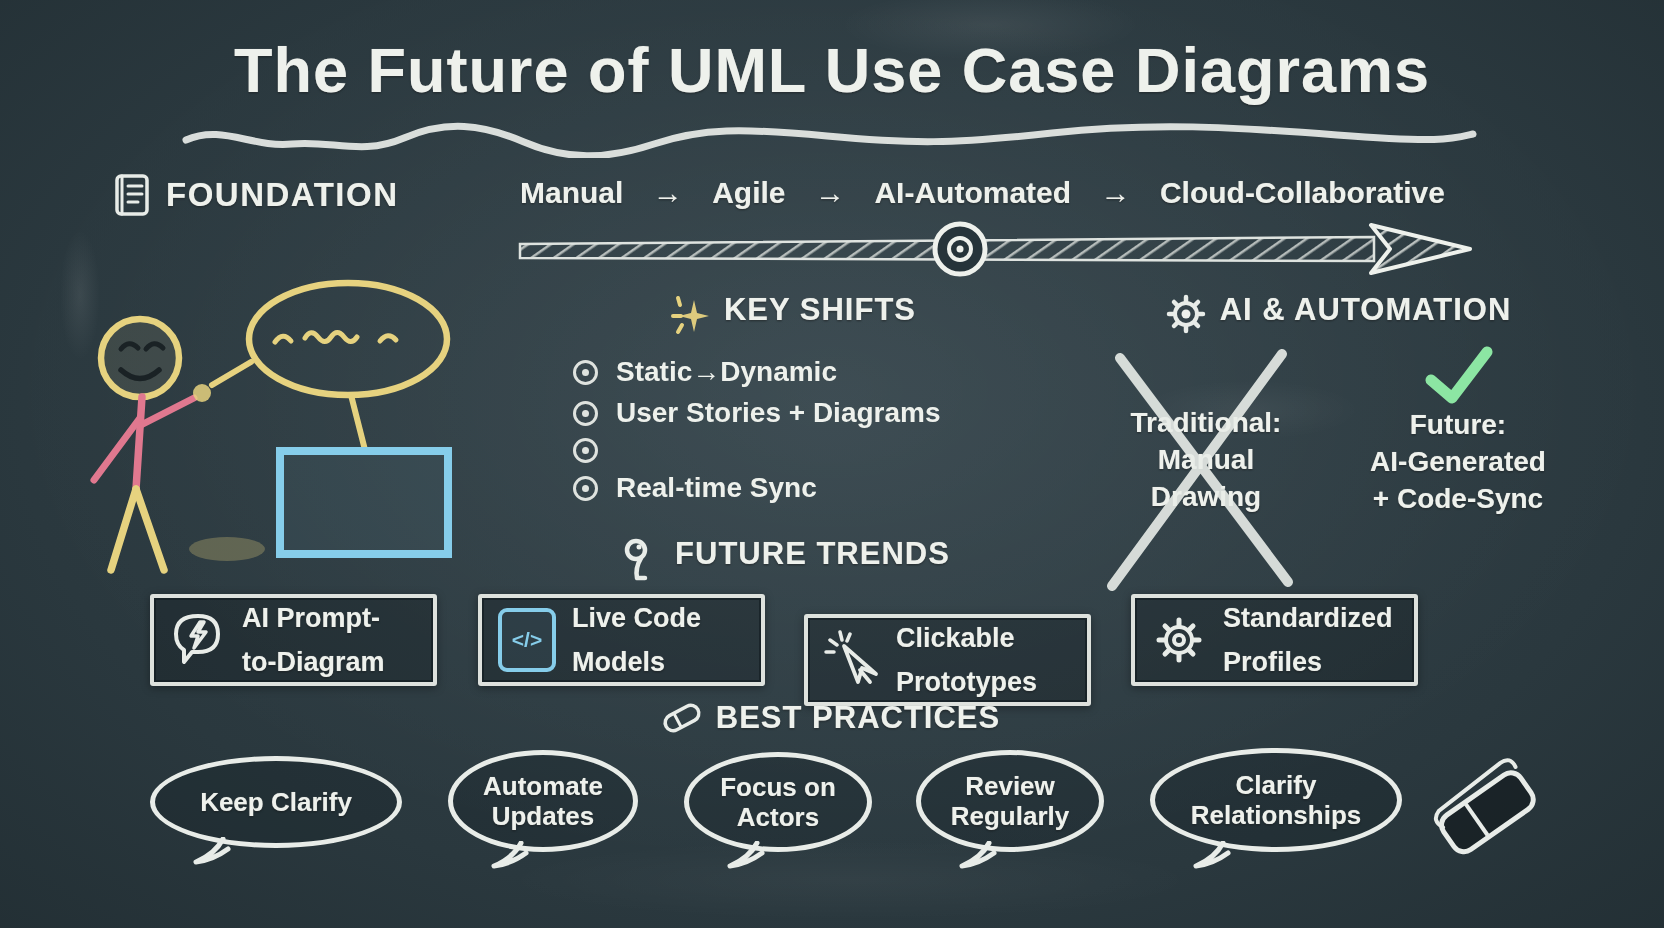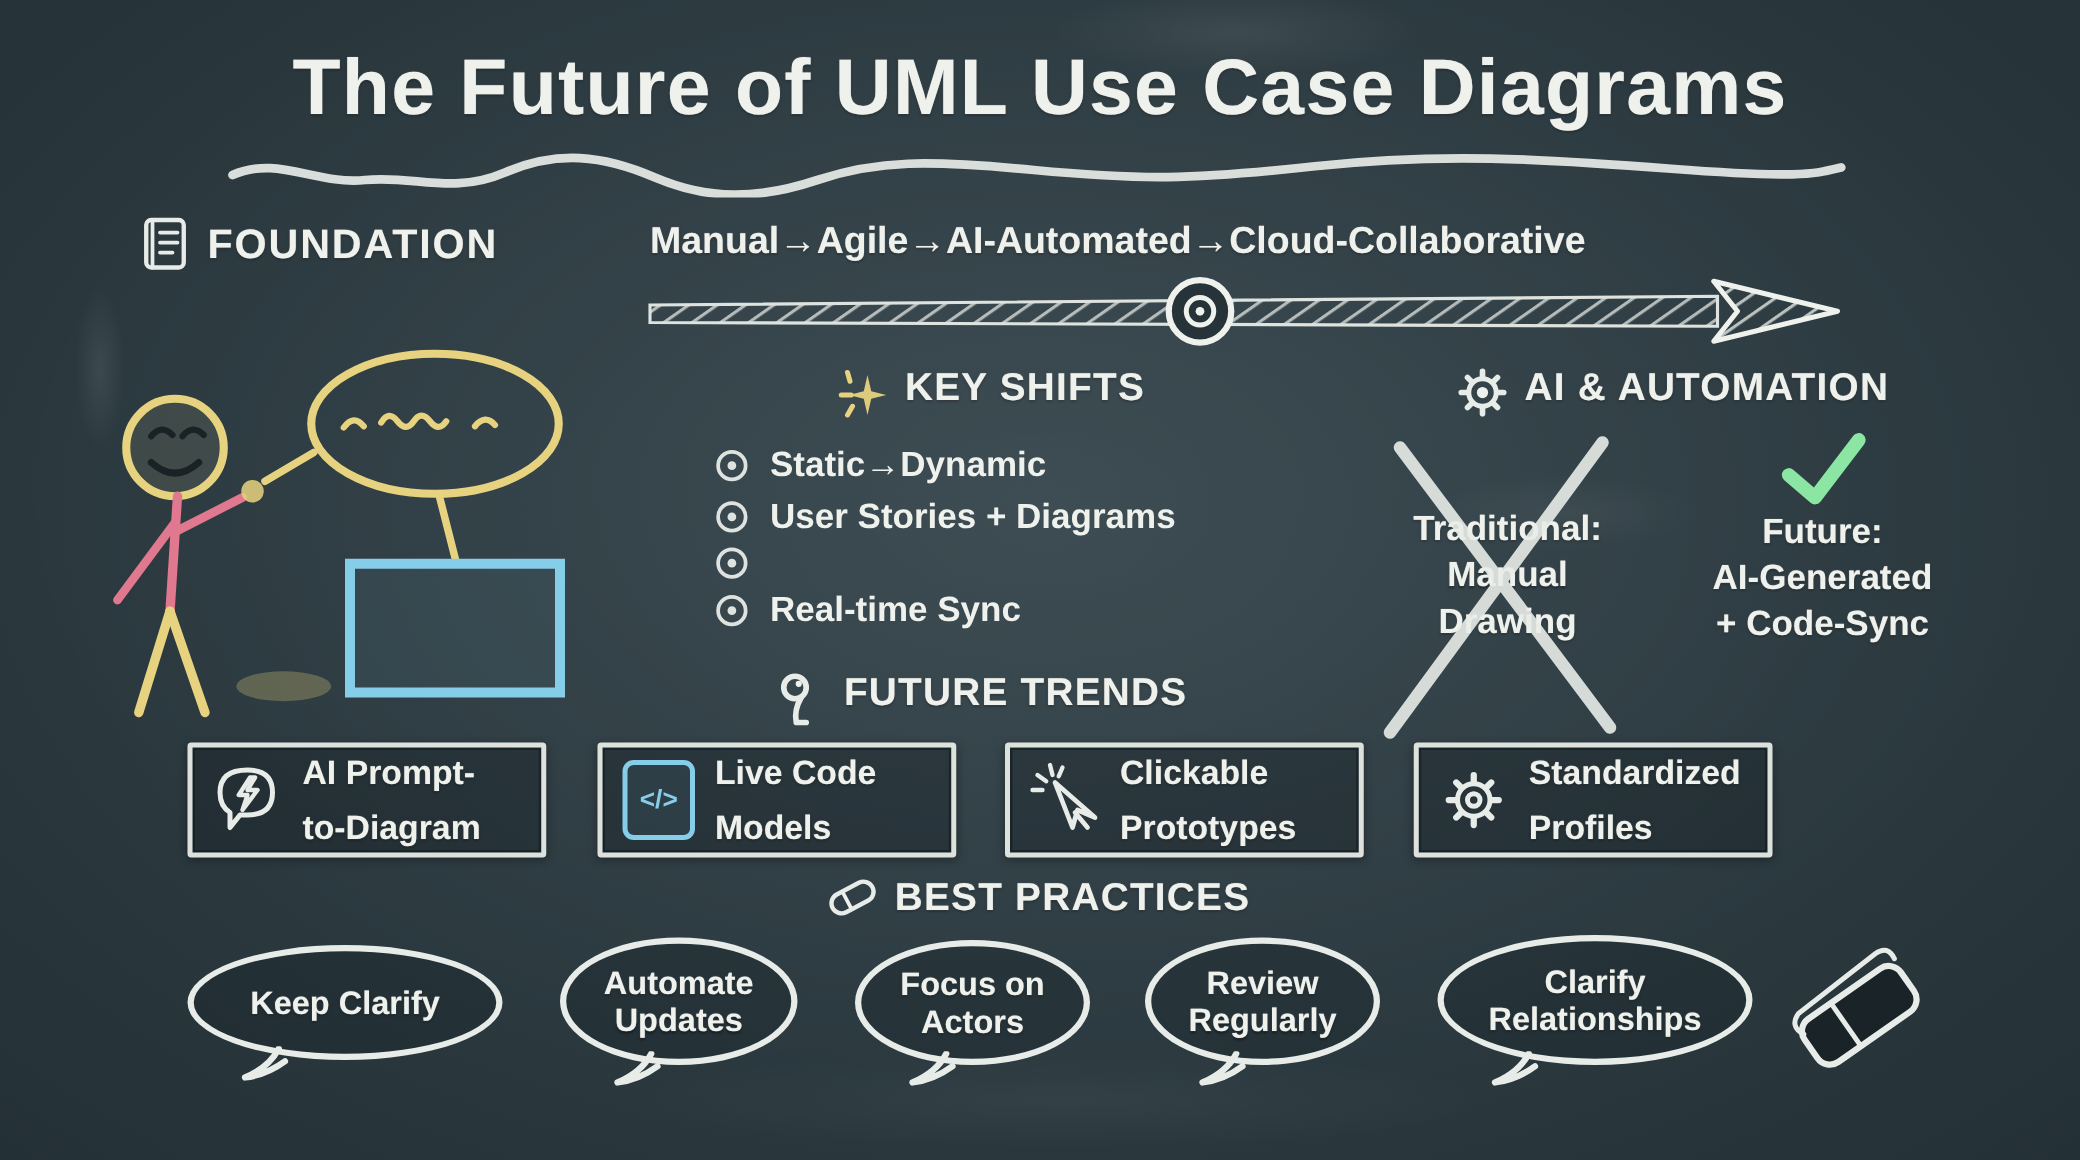--- a/index.html
+++ b/index.html
@@ -15,21 +15,21 @@
   .smudge{position:absolute;pointer-events:none;border-radius:50%;}
 
   .title{position:absolute;left:0;right:0;top:34px;text-align:center;
     font-size:63px;font-weight:700;letter-spacing:1px;}
   .title-underline{position:absolute;left:182px;top:116px;}
 
   .foundation{position:absolute;left:112px;top:172px;display:flex;align-items:center;gap:14px;}
   .foundation-label{font-size:33px;font-weight:700;letter-spacing:1.5px;}
 
   .timeline-labels{position:absolute;left:520px;top:176px;width:925px;display:flex;
-    align-items:center;justify-content:flex-start;font-size:30px;font-weight:700;}
+    align-items:center;justify-content:space-between;font-size:30px;font-weight:700;}
   .timeline-arrow{position:absolute;left:518px;top:218px;}
 
   .uml-sketch{position:absolute;left:42px;top:246px;}
 
   .section-heading{display:flex;justify-content:center;gap:12px;
     font-size:31px;font-weight:700;letter-spacing:1px;}
 
   .key-shifts{position:absolute;left:565px;top:292px;width:450px;}
   .shift-list{margin:16px 0 0 8px;display:flex;flex-direction:column;gap:9px;}
   .shift-item{display:flex;align-items:center;gap:18px;font-size:28px;font-weight:700;}
@@ -216,21 +216,21 @@
     <div class="trend-label chalk">AI Prompt-
 to-Diagram</div>
   </div>
 
   <div class="trend-box" style="left:478px;">
     <div class="code-chip">&lt;/&gt;</div>
     <div class="trend-label chalk">Live Code
 Models</div>
   </div>
 
-  <div class="trend-box" style="left:804px;">
+  <div class="trend-box" style="left:804px;margin-top:20px;">
     <svg width="56" height="60" viewBox="0 0 56 60">
       <path class="sv-stroke" stroke-width="3.8" d="M20 16 L34 52 L38 38 L52 44 Z M36 40 l10 12"></path>
       <g class="sv-stroke" stroke-width="3.5">
         <path d="M6 10 l7 5 M16 2 l2 8 M2 22 l8 0 M26 4 l-3 7"></path>
       </g>
     </svg>
     <div class="trend-label chalk">Clickable
 Prototypes</div>
   </div>
 

